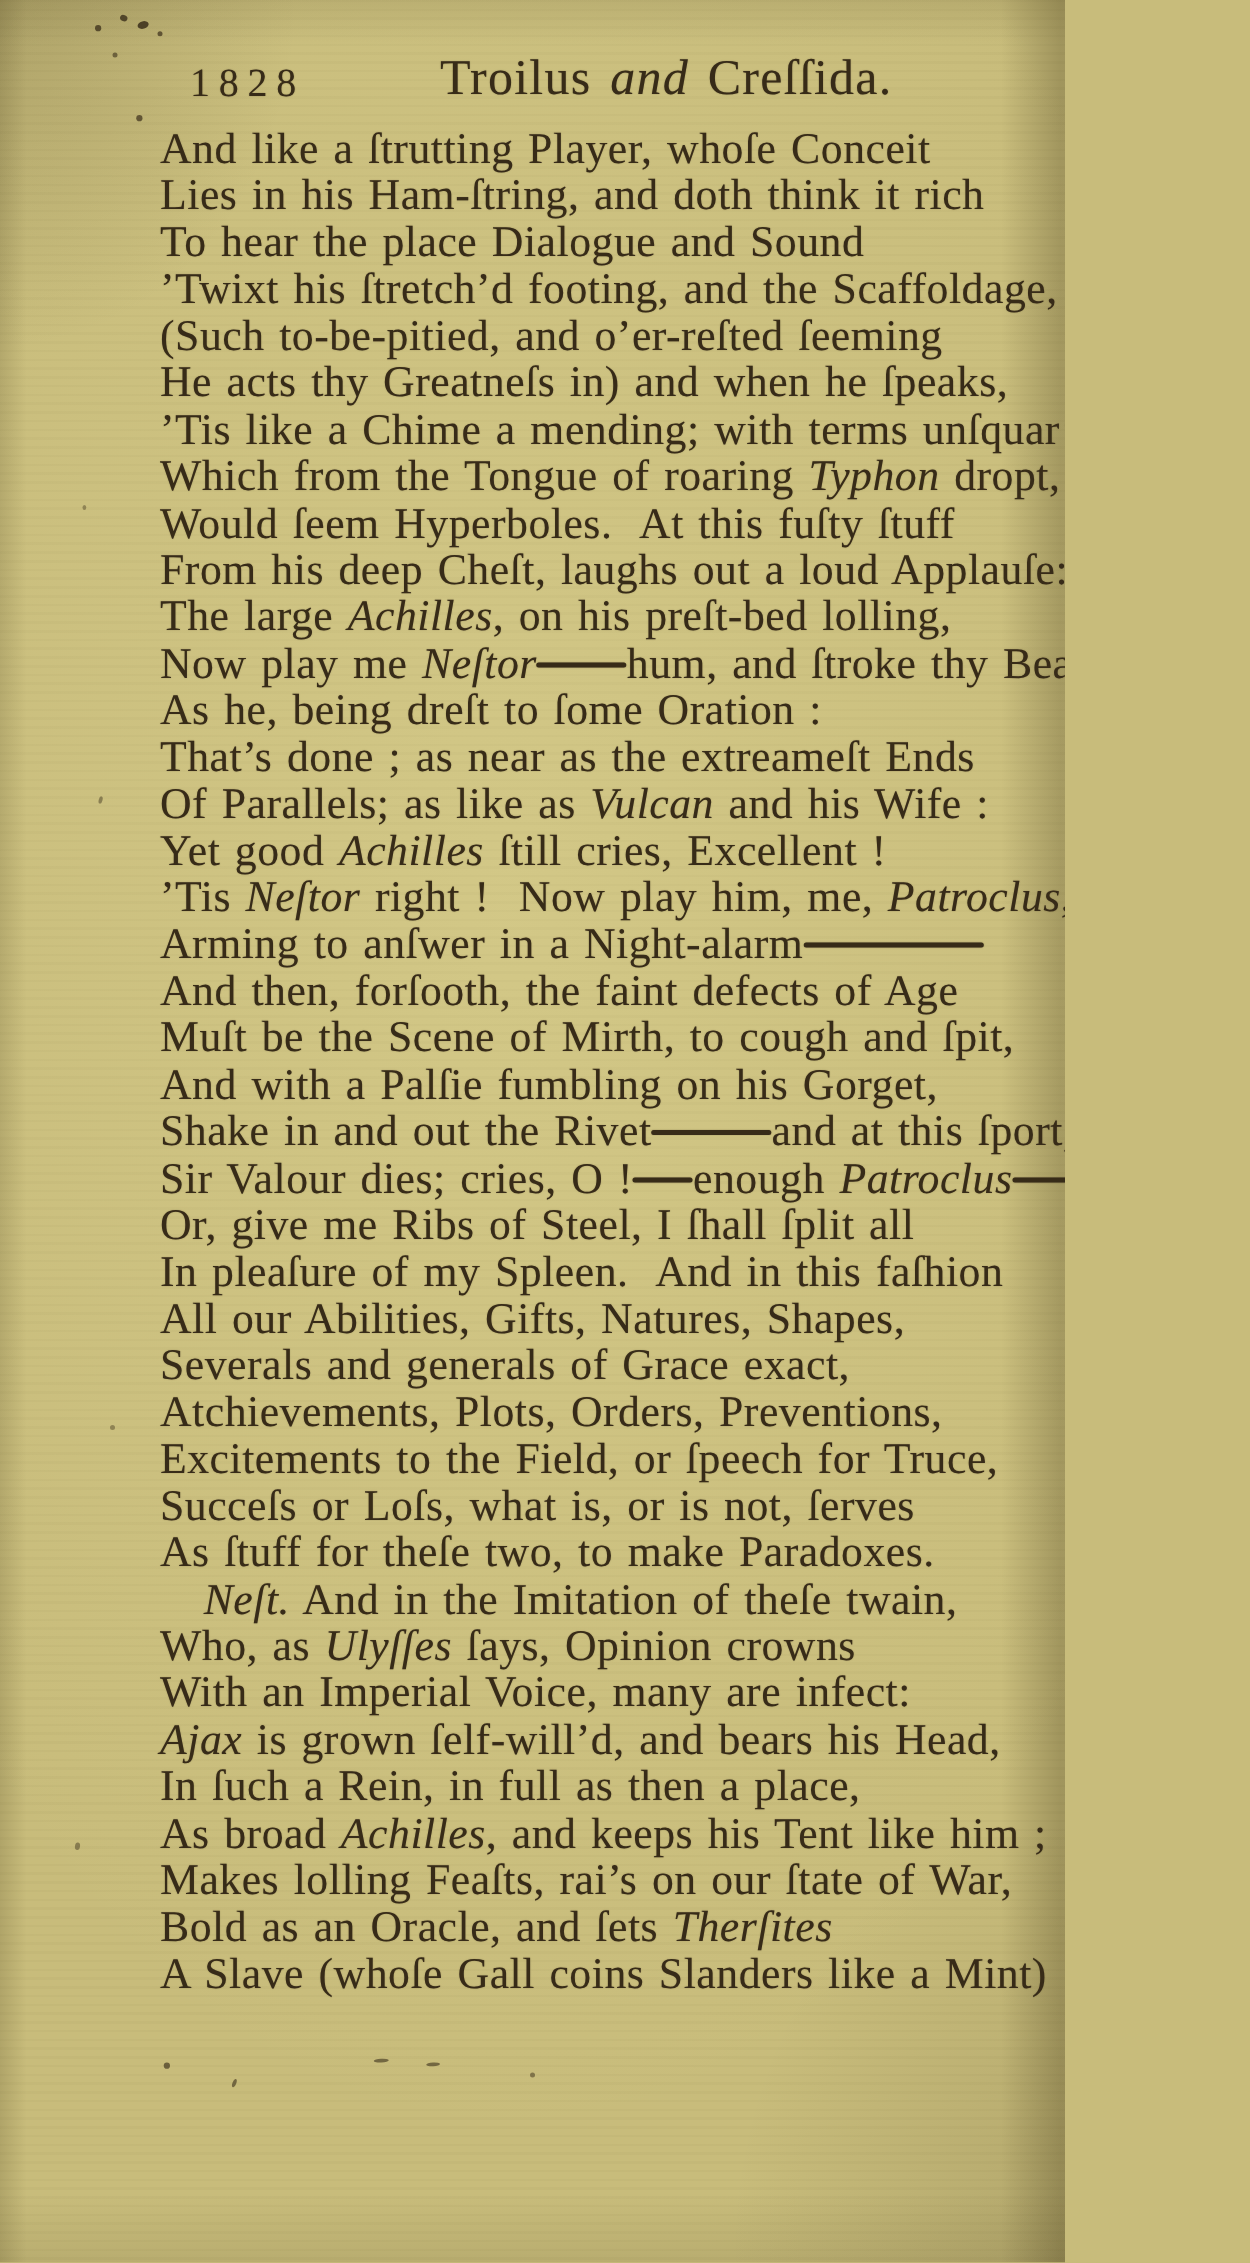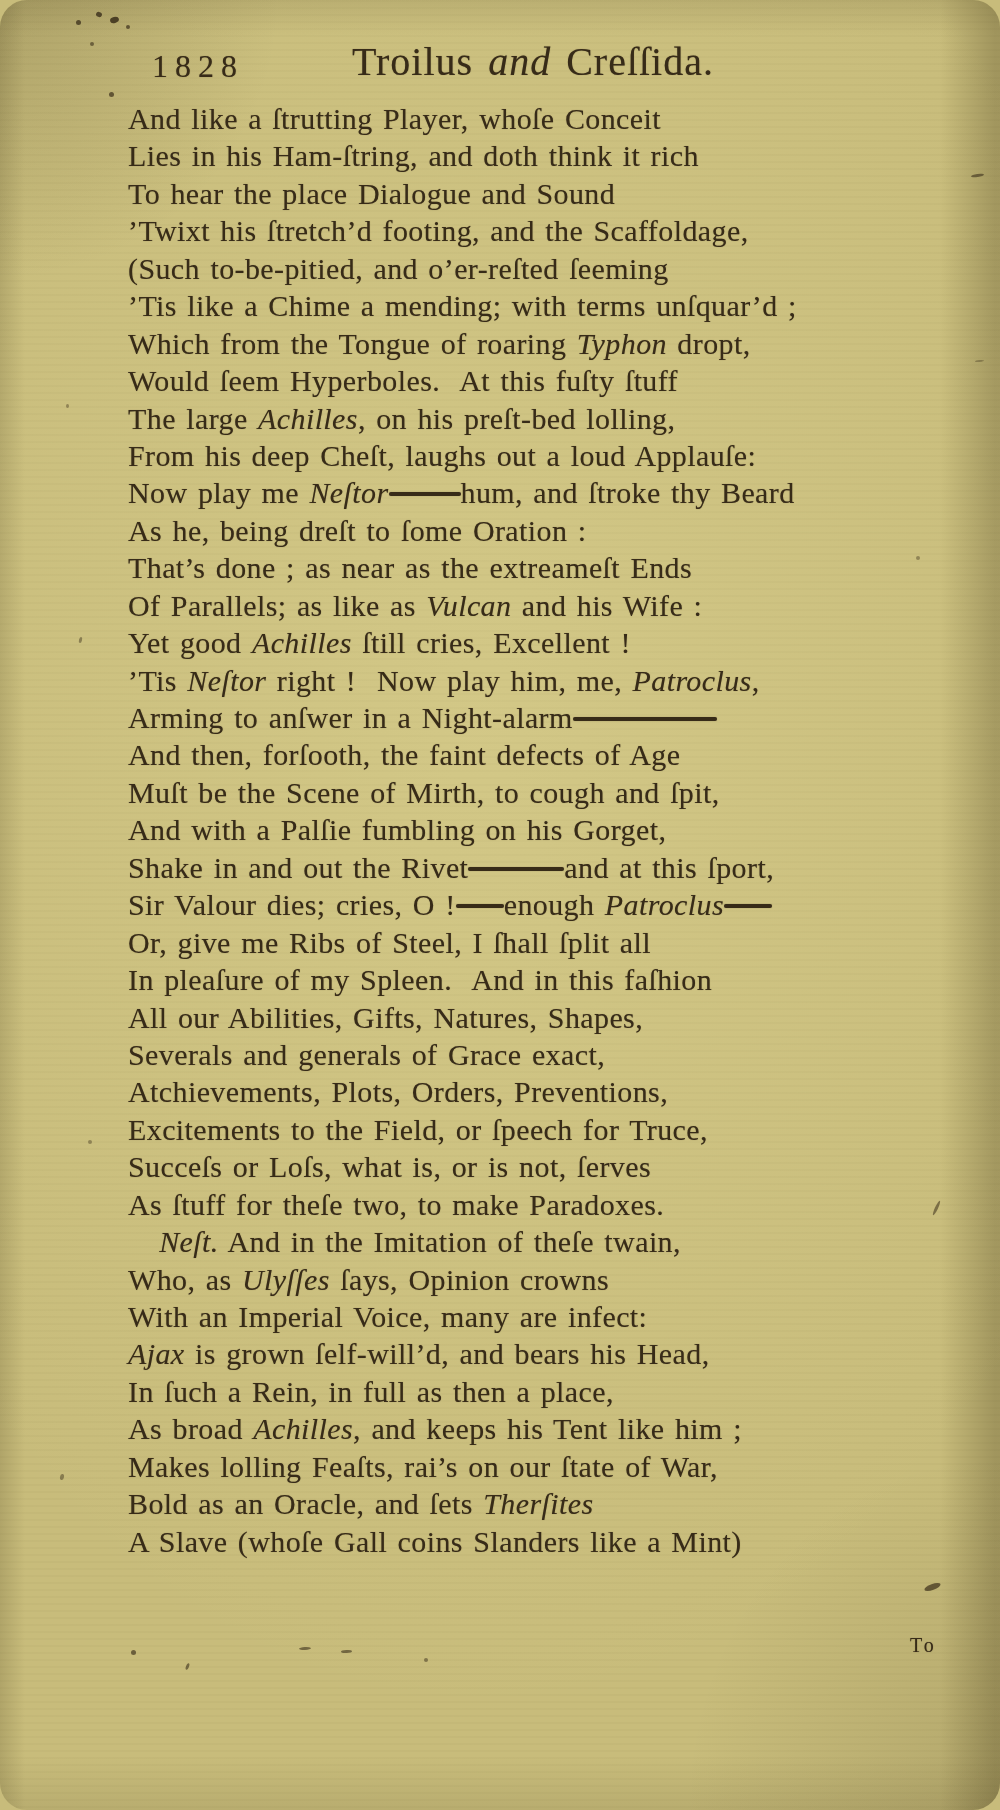--- a/index.html
+++ b/index.html
@@ -1,50 +1,49 @@
 <!DOCTYPE html>
 <html><head>
 <meta charset="utf-8">
 <style>
   html,body{
     margin:0; padding:0;
     background:#c8bc7b;
   }
   .page{
     position:relative;
-    width:1000px; height:1810px;
+    width:852px; height:1810px;
     overflow:hidden;
     font-family:"Liberation Serif","DejaVu Serif",serif;
     color:#372b18;
     background:
       radial-gradient(40% 22% at 0% 0%, rgba(70,60,30,0.20), rgba(70,60,30,0) 70%),
       radial-gradient(45% 28% at 100% 100%, rgba(70,60,30,0.16), rgba(70,60,30,0) 70%),
       radial-gradient(120% 95% at 48% 40%, rgba(238,230,165,0.28) 0%, rgba(238,230,165,0) 58%),
       linear-gradient(90deg, rgba(90,80,40,0.22) 0%, rgba(90,80,40,0) 2.5%, rgba(90,80,40,0) 94%, rgba(70,60,25,0.30) 99.5%),
       linear-gradient(180deg, rgba(90,80,40,0.16) 0%, rgba(90,80,40,0) 2%, rgba(90,80,40,0) 97%, rgba(90,80,40,0.14) 100%),
       repeating-linear-gradient(180deg, rgba(120,110,60,0.05) 0 2px, rgba(120,110,60,0) 2px 7px),
       #c8bc7b;
-    border-radius: 27px;
   }
   .pageno{
     position:absolute; left:152px; top:48px;
     font-size:32px; letter-spacing:7px;
     text-shadow:0 0 1px rgba(55,43,24,0.45);
   }
   .title{
     position:absolute; left:352px; top:38px;
     font-size:40px; letter-spacing:1px; word-spacing:4px;
     text-shadow:0 0 1px rgba(55,43,24,0.45);
   }
   .textblock{
     position:absolute; left:128px; top:100px; width:790px;
   }
   .line{
     height:37.45px;
-    font-size:30px; line-height:37.45px;
+    font-size:35px; line-height:37.45px;
     letter-spacing:0.4px; word-spacing:2.5px;
     white-space:pre;
     text-shadow:0 0 1px rgba(55,43,24,0.40);
   }
   .it{ font-style:italic; }
   .rule{
     display:inline-block; height:4px; border-radius:2px;
     background:#372b18; vertical-align:middle;
     transform:translateY(-2px);
     box-shadow:0 0 1px rgba(55,43,24,0.5);
@@ -63,25 +62,26 @@
 
 <div class="page">
   <div class="pageno">1828</div>
   <div class="title">Troilus <span class="it">and</span> Creſſida.</div>
   <div class="textblock">
       <div class="line">And like a ſtrutting Player, whoſe Conceit</div>
       <div class="line">Lies in his Ham-ſtring, and doth think it rich</div>
       <div class="line">To hear the place Dialogue and Sound</div>
       <div class="line">’Twixt his ſtretch’d footing, and the Scaffoldage,</div>
       <div class="line">(Such to-be-pitied, and o’er-reſted ſeeming</div>
+      <div class="line">He acts thy Greatneſs in) and when he ſpeaks,</div>
       <div class="line">’Tis like a Chime a mending; with terms unſquar’d ;</div>
       <div class="line">Which from the Tongue of roaring <span class="it">Typhon</span> dropt,</div>
       <div class="line">Would ſeem Hyperboles.  At this fuſty ſtuff</div>
+      <div class="line">From his deep Cheſt, laughs out a loud Applauſe:</div>
       <div class="line">The large <span class="it">Achilles</span>, on his preſt-bed lolling,</div>
-      <div class="line">From his deep Cheſt, laughs out a loud Applauſe:</div>
       <div class="line">Now play me <span class="it">Neſtor</span><span class="rule" style="width:72px"></span>hum, and ſtroke thy Beard</div>
       <div class="line">As he, being dreſt to ſome Oration :</div>
       <div class="line">That’s done ; as near as the extreameſt Ends</div>
       <div class="line">Of Parallels; as like as <span class="it">Vulcan</span> and his Wife :</div>
       <div class="line">Yet good <span class="it">Achilles</span> ſtill cries, Excellent !</div>
       <div class="line">’Tis <span class="it">Neſtor</span> right !  Now play him, me, <span class="it">Patroclus</span>,</div>
       <div class="line">Arming to anſwer in a Night-alarm<span class="rule" style="width:144px"></span></div>
       <div class="line">And then, forſooth, the faint defects of Age</div>
       <div class="line">Muſt be the Scene of Mirth, to cough and ſpit,</div>
       <div class="line">And with a Palſie fumbling on his Gorget,</div>

